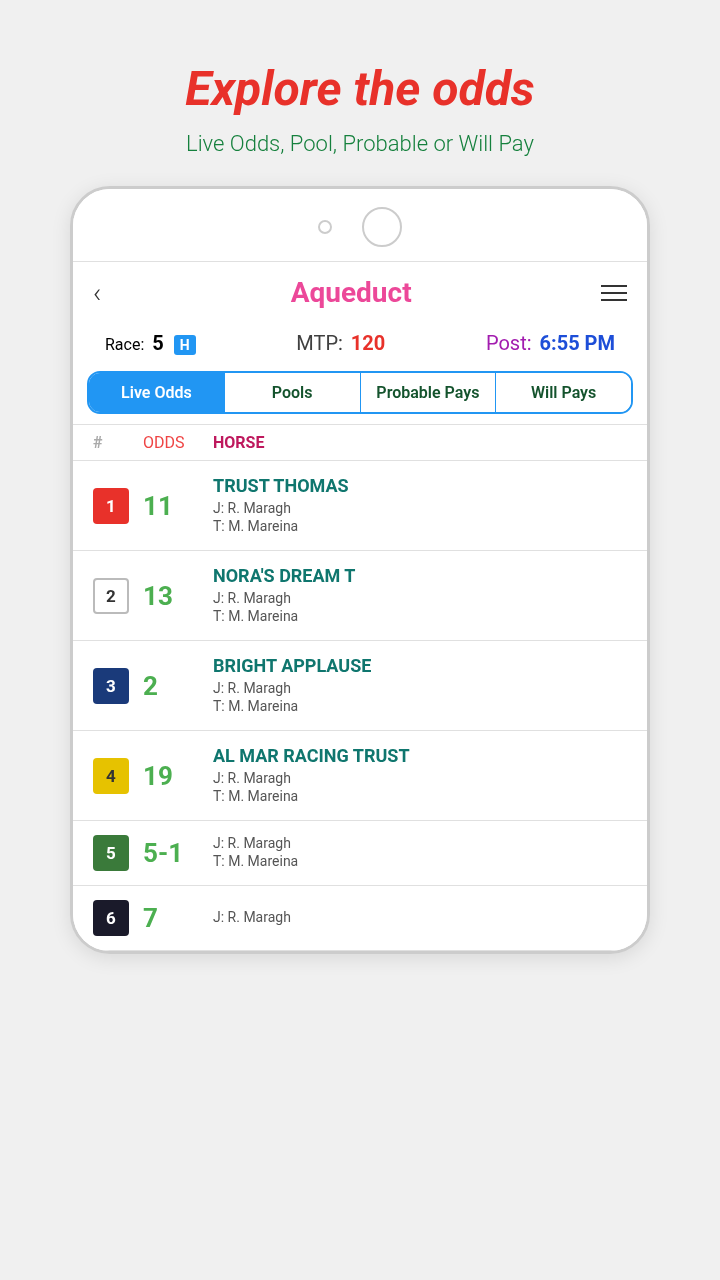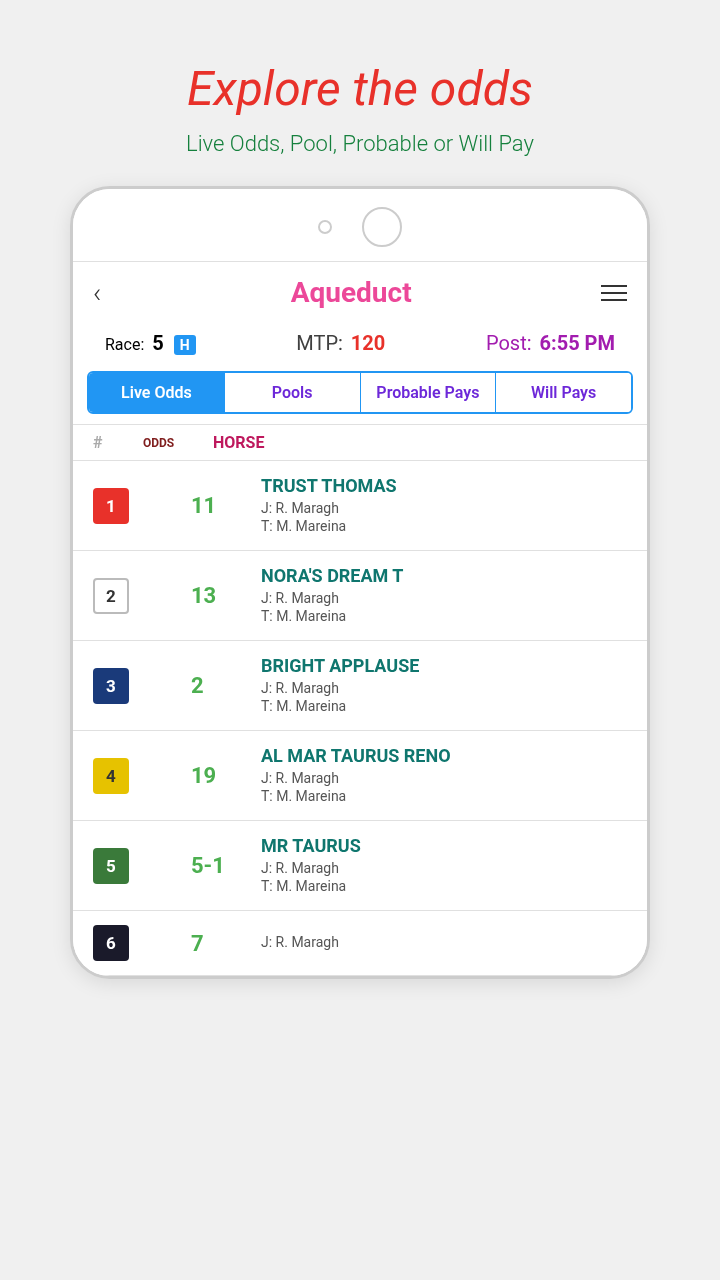--- a/index.html
+++ b/index.html
@@ -16,21 +16,21 @@
     }
 
     .page-header {
       text-align: center;
       margin-bottom: 30px;
     }
 
     .page-title {
       font-size: 48px;
       color: #e8312a;
-      font-weight: 400;
+      font-weight: 700;
       font-style: italic;
       margin-bottom: 14px;
     }
 
     .page-subtitle {
       font-size: 22px;
       color: #15803d;
       font-weight: 300;
     }
 
@@ -139,40 +139,40 @@
       font-weight: bold;
     }
 
     .post-label {
       font-size: 20px;
       color: #a21caf;
     }
 
     .post-value {
       font-size: 20px;
-      color: #a21caf;
+      color: #1d4ed8;
       font-weight: bold;
     }
 
     
     .tabs-container {
       display: flex;
       margin: 4px 14px 10px;
       border: 2px solid #2196f3;
-      border-radius: 6px;
+      border-radius: 13px;
       overflow: hidden;
     }
 
     .tab {
       flex: 1;
       text-align: center;
       padding: 10px 4px;
       font-size: 16px;
       font-weight: 600;
-      color: #6d28d9;
+      color: #14532d;
       cursor: pointer;
       background: white;
       border-right: 1px solid #2196f3;
     }
 
     .tab:last-child {
       border-right: none;
     }
 
     .tab.active {
@@ -191,23 +191,23 @@
 
     .col-num {
       width: 50px;
       font-size: 16px;
       color: #aaa;
       font-weight: bold;
     }
 
     .col-odds {
       width: 70px;
-      font-size: 12px;
-      color: #7f1d1d;
-      font-weight: bold;
+      font-size: 16px;
+      color: #ef4444;
+      font-weight: normal;
     }
 
     .col-horse {
       flex: 1;
       font-size: 16px;
       color: #be185d;
       font-weight: bold;
     }
 
     
@@ -239,24 +239,23 @@
     }
 
     .badge-red { background: #e8312a; }
     .badge-blue { background: #1a3a7a; }
     .badge-yellow { background: #e6c200; color: #333 !important; }
     .badge-green { background: #3a7a3a; }
     .badge-dark { background: #1a1a2a; }
 
     .horse-odds {
       width: 70px;
-      font-size: 22px;
+      font-size: 26px;
       font-weight: bold;
       color: #4caf50;
-      margin-left: 48px;
     }
 
     .horse-info {
       flex: 1;
     }
 
     .horse-name {
       font-size: 18px;
       font-weight: bold;
       color: #0f766e;
@@ -350,30 +349,29 @@
       <div class="horse-info">
         <div class="horse-name">BRIGHT APPLAUSE</div>
         <div class="horse-jockey">J: R. Maragh</div>
         <div class="horse-trainer">T: M. Mareina</div>
       </div>
     </div>
         <div class="horse-row">
       <div class="horse-badge badge-yellow">4</div>
       <div class="horse-odds">19</div>
       <div class="horse-info">
-        <div class="horse-name">AL MAR TAURUS RENO</div>
+        <div class="horse-name">AL MAR RACING TRUST</div>
         <div class="horse-jockey">J: R. Maragh</div>
         <div class="horse-trainer">T: M. Mareina</div>
       </div>
     </div>
         <div class="horse-row">
       <div class="horse-badge badge-green">5</div>
       <div class="horse-odds">5-1</div>
       <div class="horse-info">
-        <div class="horse-name">MR TAURUS</div>
         <div class="horse-jockey">J: R. Maragh</div>
         <div class="horse-trainer">T: M. Mareina</div>
       </div>
     </div>
         <div class="horse-row">
       <div class="horse-badge badge-dark">6</div>
       <div class="horse-odds">7</div>
       <div class="horse-info">
         <div class="horse-jockey">J: R. Maragh</div>
 

